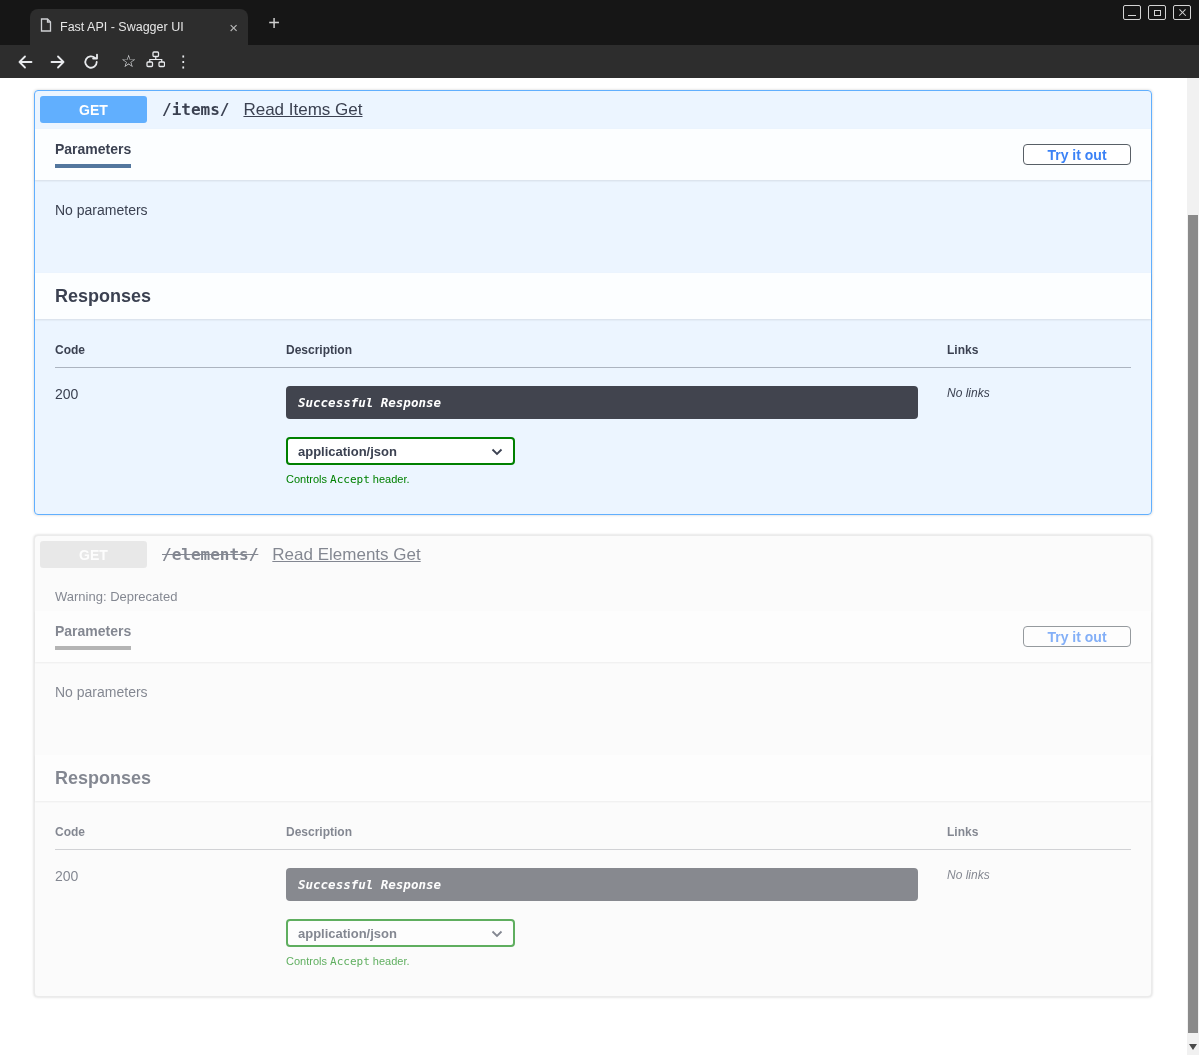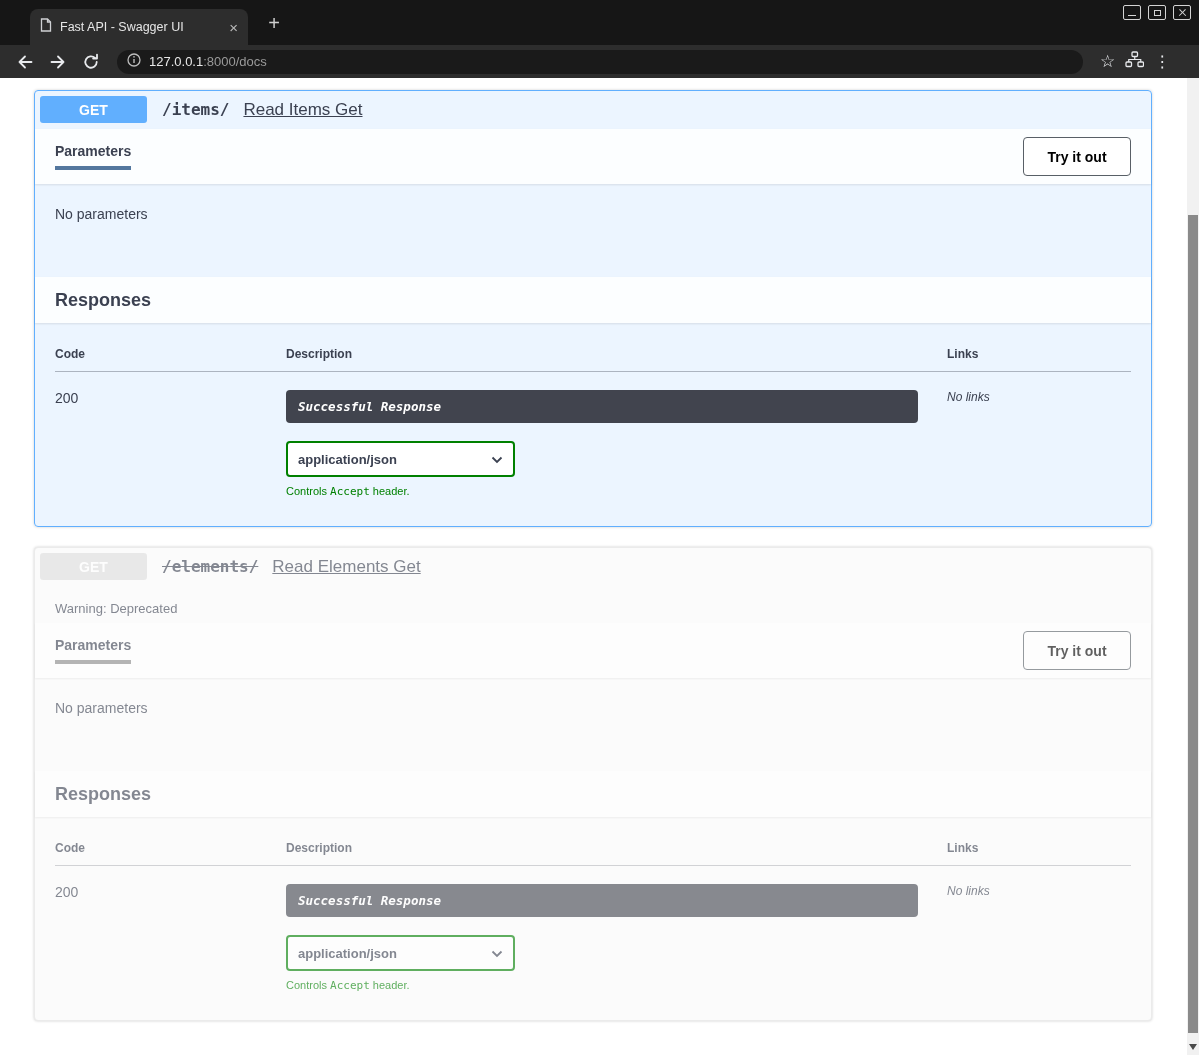--- a/index.html
+++ b/index.html
@@ -72,22 +72,22 @@
   .deprecated-warning { padding:16px 20px 6px 20px; font-size:13px; color:#3b4151; }
 
   .opblock-section-header {
     background:rgba(255,255,255,.85); box-shadow:0 1px 2px rgba(0,0,0,.1);
     display:flex; align-items:center; justify-content:space-between;
     min-height:51px; padding:8px 20px; margin-top:1px;
   }
   .tab-parameters { font-size:14px; font-weight:700; color:#3b4151; padding-bottom:7px; border-bottom:4px solid #53779e; }
   .deprecated .tab-parameters { border-bottom-color:#8a8a8a; }
   .try-btn {
-    background:#fff; border:1.5px solid #585f66; border-radius:4px; color:#000000;
-    font-size:14px; font-weight:700; padding:0; width:108px; height:39px; cursor:pointer;
+    background:#fff; border:1.5px solid #585f66; border-radius:4px; color:#3b82f6;
+    font-size:14px; font-weight:700; padding:0; width:108px; height:21px; cursor:pointer;
     font-family:"Liberation Sans", sans-serif;
   }
   .params-content { min-height:93px; padding:22px 20px; font-size:14px; color:#3b4151; }
 
   .responses-header {
     background:rgba(255,255,255,.85); box-shadow:0 1px 2px rgba(0,0,0,.1);
     min-height:46px; display:flex; align-items:center; padding:8px 20px;
   }
   .responses-title { font-size:18px; font-weight:700; color:#3b4151; }
 
@@ -105,21 +105,21 @@
     width:632px; height:33px; background:#41444e; border-radius:4px;
     display:flex; align-items:center; padding:16px 12px;
   }
   .response-box span {
     font-family:"DejaVu Sans Mono", monospace; font-style:italic; font-weight:700;
     font-size:12.5px; color:#fff;
   }
   .media-select {
     margin-top:18px; width:229px; height:28px; background:#fff;
     border:2px solid #008000; border-radius:4px;
-    display:flex; align-items:center; justify-content:space-between; padding:16px 10px; cursor:pointer;
+    display:flex; align-items:center; justify-content:space-between; padding:8px 10px; cursor:pointer;
   }
   .media-select span { font-size:13px; font-weight:700; color:#3b4151; }
   .accept-note { margin-top:8px; font-size:11px; color:#008000; }
   .accept-note .mono { font-family:"DejaVu Sans Mono", monospace; font-size:11px; }
 
   
   .scrollbar { position:absolute; top:0; right:0; width:12px; height:100%; background:#f1f1f1; }
   .scroll-thumb { position:absolute; top:137px; left:1px; right:1px; height:818px; background:#8a8a8a; }
   .scroll-down { position:absolute; bottom:3px; left:0; width:12px; height:10px; display:flex; align-items:center; justify-content:center; }
   .scroll-down::after { content:""; border-left:4px solid transparent; border-right:4px solid transparent; border-top:6px solid #4a4a4a; }
@@ -155,30 +155,20 @@
   <div class="nav-icon">
     <svg width="18" height="18" viewBox="0 0 18 18">
         <path d="M2.5 9 H14.5 M9 3.5 L14.5 9 L9 14.5" fill="none" stroke="#e8eaed" stroke-width="1.8" stroke-linecap="round" stroke-linejoin="round"></path>
       </svg>
   </div>
   <div class="nav-icon">
     <svg width="18" height="18" viewBox="0 0 18 18">
         <path d="M14.7 9 a5.7 5.7 0 1 1 -1.7 -4.05" fill="none" stroke="#e8eaed" stroke-width="1.8" stroke-linecap="round"></path>
         <path d="M15 1.6 v3.9 h-3.9" fill="none" stroke="#e8eaed" stroke-width="1.8" stroke-linecap="round" stroke-linejoin="round"></path>
       </svg>
-  </div>
-  <div class="urlbar">
-    <span>
-      <svg width="14" height="14" viewBox="0 0 14 14">
-          <circle cx="7" cy="7" r="6" fill="none" stroke="#bdbdbd" stroke-width="1.3"></circle>
-          <rect x="6.3" y="6" width="1.4" height="4" fill="#bdbdbd"></rect>
-          <rect x="6.3" y="3.1" width="1.4" height="1.5" fill="#bdbdbd"></rect>
-        </svg>
-    </span>
-    <span class="url-text"><span class="url-host">127.0.0.1</span><span class="url-rest">:8000/docs</span></span>
   </div>
   <div class="right-icons">
     <span class="star">☆</span>
     <span>
       <svg width="19" height="17" viewBox="0 0 19 17">
           <rect x="7" y="1" width="5.5" height="4.5" rx="1" fill="none" stroke="#e8eaed" stroke-width="1.3"></rect>
           <rect x="1" y="11" width="5.5" height="4.5" rx="1" fill="none" stroke="#e8eaed" stroke-width="1.3"></rect>
           <rect x="13" y="11" width="5.5" height="4.5" rx="1" fill="none" stroke="#e8eaed" stroke-width="1.3"></rect>
           <path d="M9.75 5.5 V8.5 M3.75 11 V8.5 H15.75 V11" fill="none" stroke="#e8eaed" stroke-width="1.2"></path>
         </svg>

